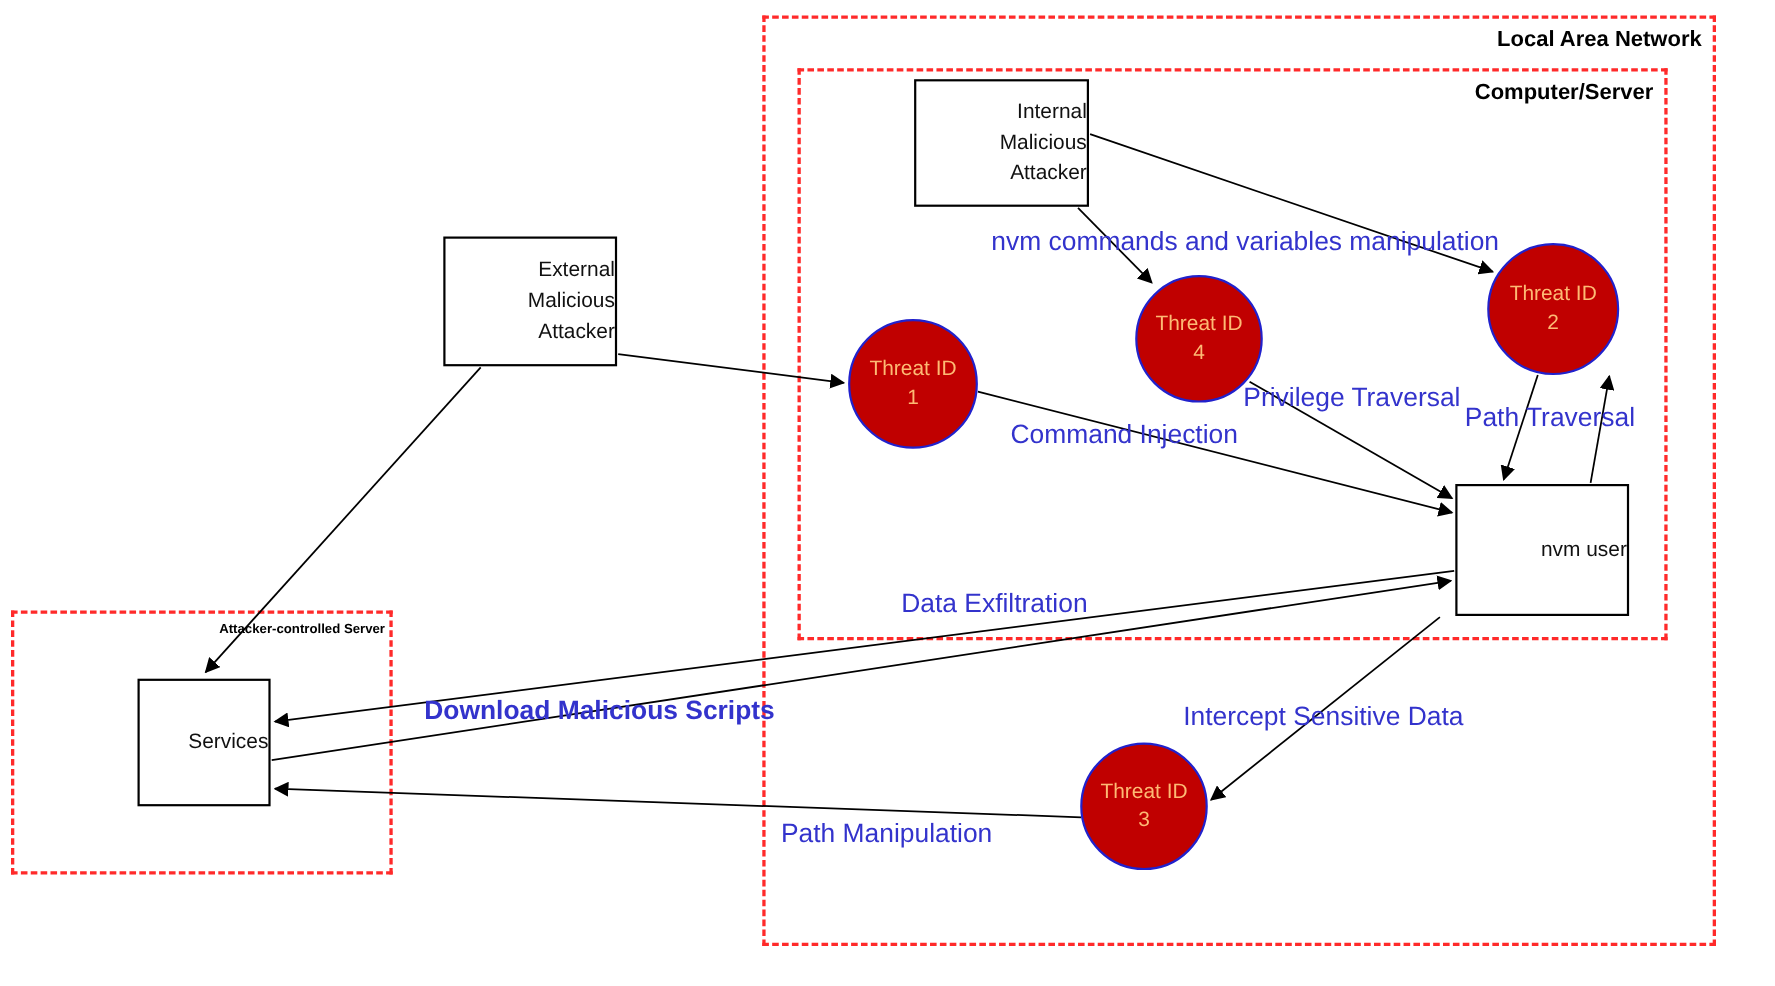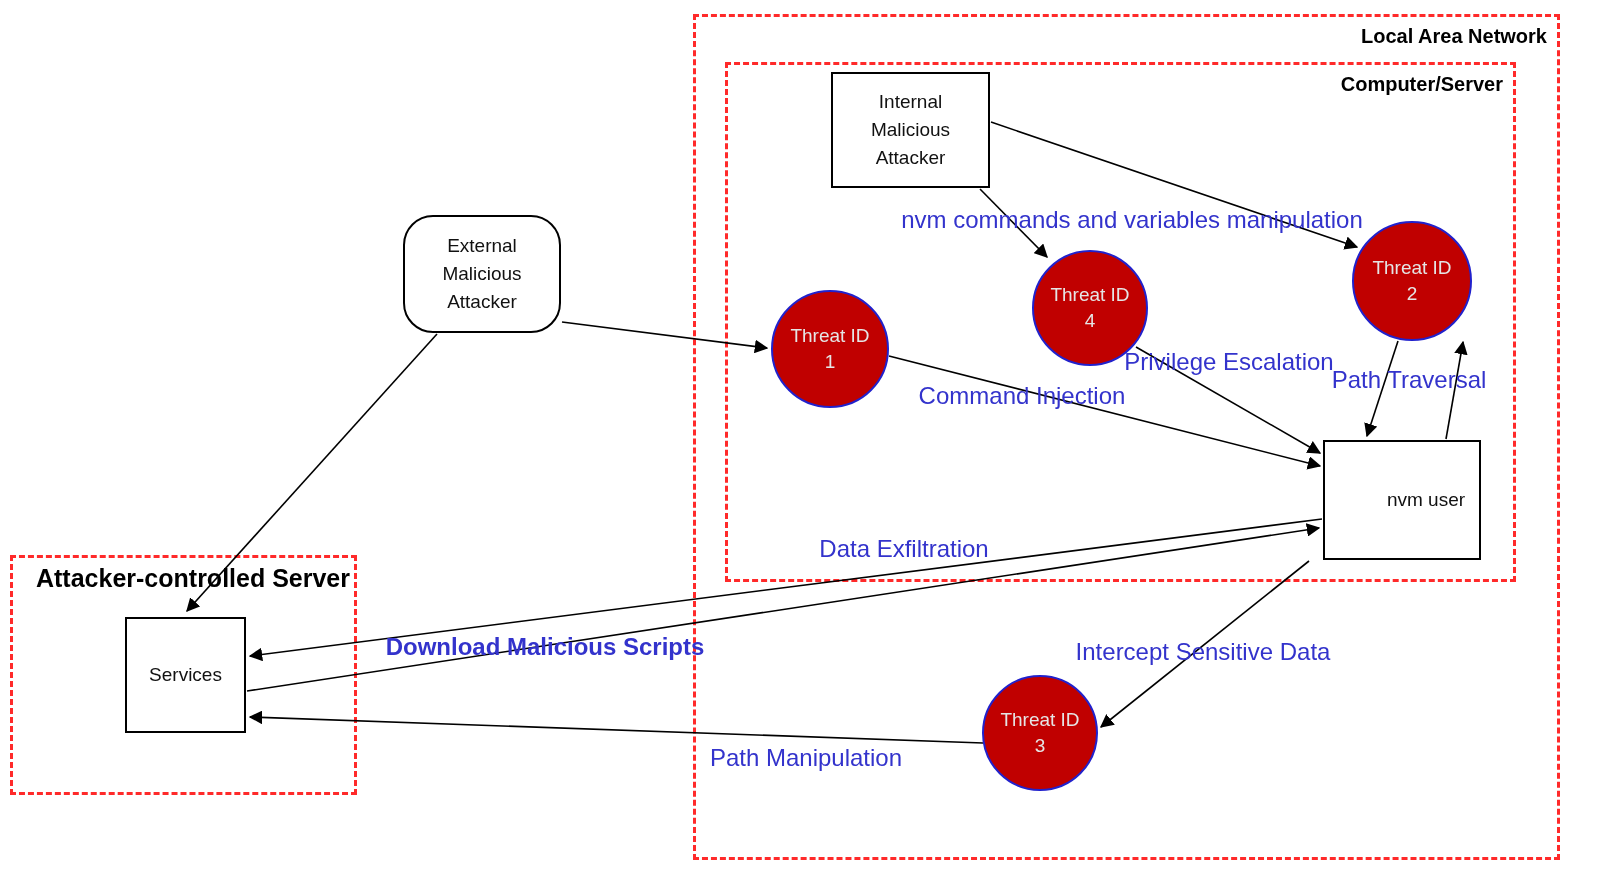--- a/index.html
+++ b/index.html
@@ -34,37 +34,37 @@
     color:#000;
     white-space:nowrap;
   }
   .node{
     position:absolute;
     background:var(--node_fill);
     border:2px solid var(--node_border);
     box-sizing:border-box;
     display:flex;
     flex-direction:column;
-    align-items:center;
+    align-items:flex-end;
     justify-content:center;
     font-size:19px;
     line-height:28px;
     text-align:center;
   }
   .threat{
     position:absolute;
     border-radius:50%;
     background:var(--threat_fill);
     border:2px solid var(--threat_border);
     box-sizing:border-box;
     display:flex;
     flex-direction:column;
     align-items:center;
     justify-content:center;
-    color:#e5e5e5;
+    color:#fdba74;
     font-size:19px;
     line-height:26px;
     text-align:center;
   }
   .flow-label{
     position:absolute;
     transform:translate(-50%,-50%);
     color:var(--flow_label);
     font-size:24px;
     white-space:nowrap;
@@ -87,21 +87,21 @@
 
   <div class="boundary" style="left:693px;top:14px;width:867px;height:846px;">
     <div class="boundary-label" style="top:8px;right:10px;">Local Area Network</div>
   </div>
 
   <div class="boundary" style="left:725px;top:62px;width:791px;height:520px;">
     <div class="boundary-label" style="top:8px;right:10px;">Computer/Server</div>
   </div>
 
   <div class="boundary" style="left:10px;top:555px;width:347px;height:240px;">
-    <div class="boundary-label" style="top:6px;right:4px;font-size:25px;">Attacker-controlled Server</div>
+    <div class="boundary-label" style="top:6px;right:4px;font-size:12px;">Attacker-controlled Server</div>
   </div>
 
   <svg class="arrows" viewBox="0 0 1614 896" xmlns="http://www.w3.org/2000/svg">
     <defs>
       <marker id="arrow" viewBox="0 0 10 10" refX="9" refY="5" markerWidth="8.5" markerHeight="8.5" orient="auto-start-reverse">
         <path class="arrowhead" d="M0,0 L10,5 L0,10 z"></path>
       </marker>
     </defs>
 
     <line x1="991" y1="122" x2="1357" y2="247" marker-end="url(#arrow)"></line>
@@ -117,21 +117,21 @@
     <line x1="1309" y1="561" x2="1101" y2="727" marker-end="url(#arrow)"></line>
     <line x1="983" y1="743" x2="250" y2="717" marker-end="url(#arrow)"></line>
   </svg>
 
   <div class="node" style="left:831px;top:72px;width:159px;height:116px;">
     <span>Internal</span>
     <span>Malicious</span>
     <span>Attacker</span>
   </div>
 
-  <div class="node" style="left:403px;top:215px;width:158px;height:118px;border-radius:30px;">
+  <div class="node" style="left:403px;top:215px;width:158px;height:118px;">
     <span>External</span>
     <span>Malicious</span>
     <span>Attacker</span>
   </div>
 
   <div class="node" style="left:1323px;top:440px;width:158px;height:120px;padding-left:48px;">
     <span>nvm user</span>
   </div>
 
   <div class="node" style="left:125px;top:617px;width:121px;height:116px;">
@@ -152,21 +152,21 @@
     <span>Threat ID</span>
     <span>3</span>
   </div>
 
   <div class="threat" style="left:1032px;top:250px;width:116px;height:116px;">
     <span>Threat ID</span>
     <span>4</span>
   </div>
 
   <div class="flow-label" style="left:1132px;top:220px;">nvm commands and variables manipulation</div>
-  <div class="flow-label" style="left:1229px;top:362px;">Privilege Escalation</div>
+  <div class="flow-label" style="left:1229px;top:362px;">Privilege Traversal</div>
   <div class="flow-label" style="left:1409px;top:380px;">Path Traversal</div>
   <div class="flow-label" style="left:1022px;top:396px;">Command Injection</div>
   <div class="flow-label" style="left:904px;top:549px;">Data Exfiltration</div>
   <div class="flow-label" style="left:545px;top:647px;font-weight:bold;">Download Malicious Scripts</div>
   <div class="flow-label" style="left:1203px;top:652px;">Intercept Sensitive Data</div>
   <div class="flow-label" style="left:806px;top:758px;">Path Manipulation</div>
 
 </div>
 
 </body></html>

